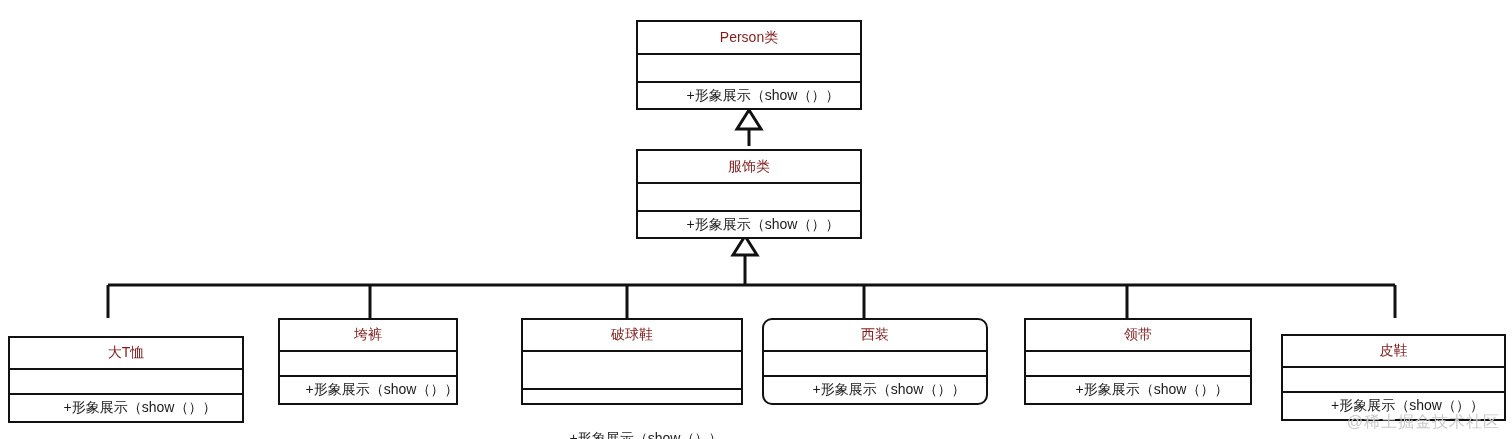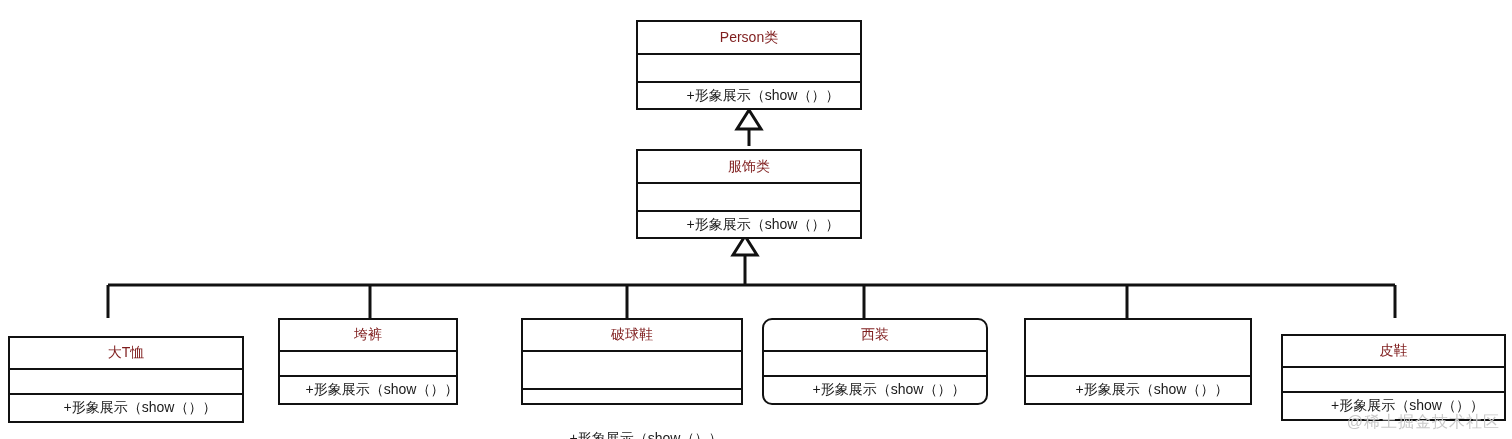--- a/index.html
+++ b/index.html
@@ -164,20 +164,21 @@
     <div class="uml-methods">+形象展示（show（））</div>
   </div>
 
   <div class="uml-class leaf-box" id="leaf-3">
     <div class="uml-name">西装</div>
     <div class="uml-attrs"></div>
     <div class="uml-methods">+形象展示（show（））</div>
   </div>
 
   <div class="uml-class leaf-box" id="leaf-4">
+    <div class="uml-name">领带</div>
     <div class="uml-attrs"></div>
     <div class="uml-methods">+形象展示（show（））</div>
   </div>
 
   <div class="uml-class leaf-box" id="leaf-5">
     <div class="uml-name">皮鞋</div>
     <div class="uml-attrs"></div>
     <div class="uml-methods">+形象展示（show（））</div>
   </div>
 

